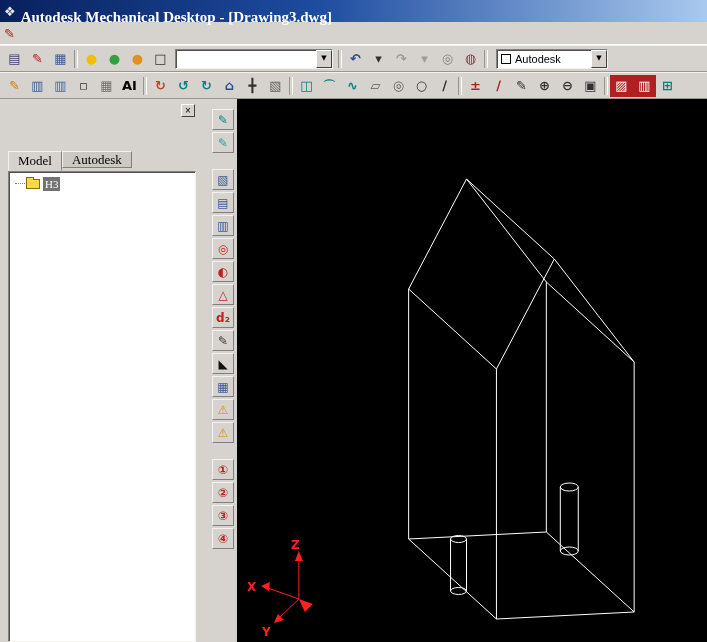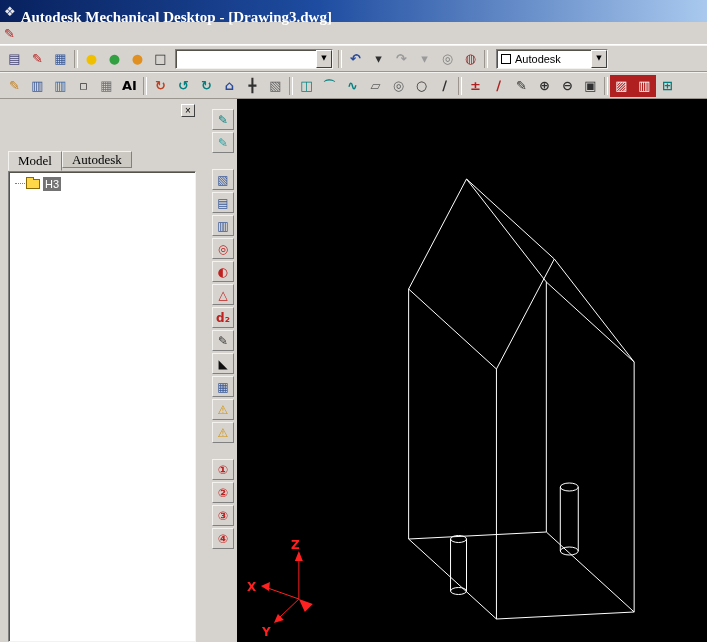--- a/index.html
+++ b/index.html
@@ -93,21 +93,21 @@
   .tree-branch { width: 10px; border-top: 1px dotted #808080; margin-left: 4px; }
   .folder-icon {
     width: 14px; height: 10px; background: #ffd84a; border: 1px solid #8a6a00;
     position: relative; margin: 0 3px 0 1px; flex: none;
   }
   .folder-icon::before {
     content: ""; position: absolute; top: -3px; left: -1px; width: 6px; height: 2px;
     background: #ffd84a; border: 1px solid #8a6a00; border-bottom: none;
   }
   .tree-label { font-size: 11px; padding: 1px 2px; }
-  .tree-row.selected .tree-label { background: #737373; color: #fff; }
+  .tree-row.selected .tree-label { background: #737373; color: #fff; font-family: Liberation Serif, serif; }
 
   
   .side-toolbar { width: 24px; margin-left: 15px; padding-top: 10px; flex: none; }
   .icon-col { display: flex; flex-direction: column; align-items: center; }
   .st-btn {
     width: 22px; height: 21px; display: flex; align-items: center; justify-content: center;
     background: #d6d3ce; padding: 0; margin-bottom: 2px;
     border: 1px solid; border-color: #f4f2ee #808080 #808080 #f4f2ee;
   }
   .st-btn .icon { font-size: 12px; line-height: 1; font-weight: bold; }

